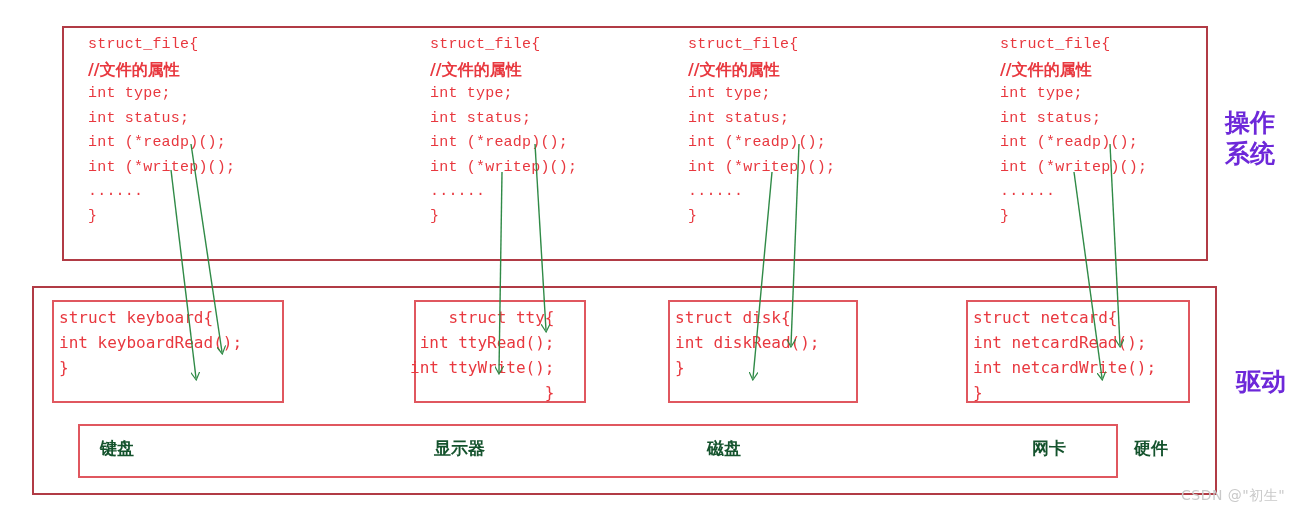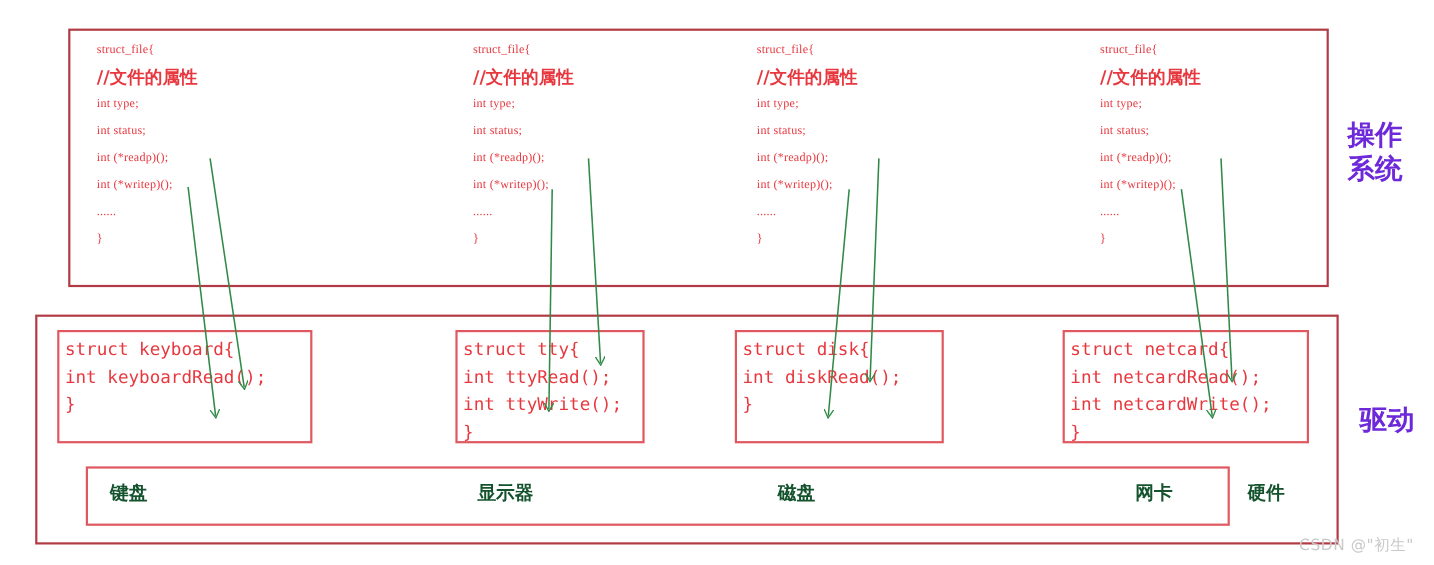--- a/index.html
+++ b/index.html
@@ -30,22 +30,22 @@
   }
 
   .codebox {
     position: absolute;
     border: 2px solid #e0575f;
     box-sizing: border-box;
     background: transparent;
   }
 
   .code-line {
-    font-family: Liberation Serif, serif;
-    font-size: 11px;
+    font-family: Liberation Mono, monospace;
+    font-size: 15px;
     line-height: 24.5px;
     color: #e8383f;
     white-space: pre;
     letter-spacing: 0.2px;
   }
   .code-line.cjk {
     font-family: "DejaVu Sans", "Liberation Sans", sans-serif;
     font-weight: bold;
     font-size: 16px;
     letter-spacing: 0px;
@@ -160,21 +160,21 @@
   <div class="panel" style="left:32px; top:286px; width:1185px; height:209px;"></div>
 
   <div class="codebox" style="left:52px; top:300px; width:232px; height:103px;"></div>
   <div class="code-stack" style="left:59px; top:305px;">
     <div class="drv-line">struct keyboard{</div>
     <div class="drv-line">int keyboardRead();</div>
     <div class="drv-line">}</div>
   </div>
 
   <div class="codebox" style="left:414px; top:300px; width:172px; height:103px;"></div>
-  <div class="code-stack" style="left:421px; top:305px;">
+  <div class="code-stack" style="left:410px; top:305px;text-align:right;">
     <div class="drv-line">struct tty{</div>
     <div class="drv-line">int ttyRead();</div>
     <div class="drv-line">int ttyWrite();</div>
     <div class="drv-line">}</div>
   </div>
 
   <div class="codebox" style="left:668px; top:300px; width:190px; height:103px;"></div>
   <div class="code-stack" style="left:675px; top:305px;">
     <div class="drv-line">struct disk{</div>
     <div class="drv-line">int diskRead();</div>

